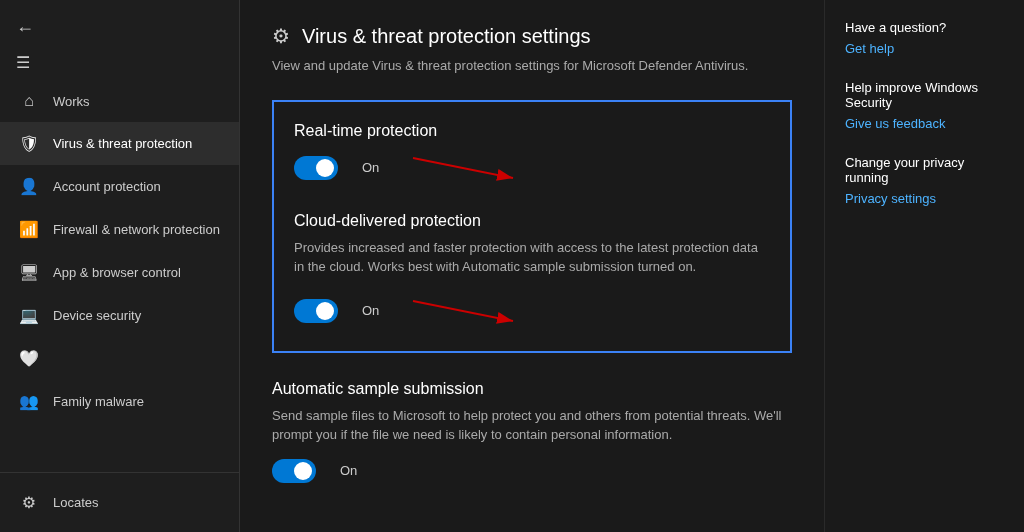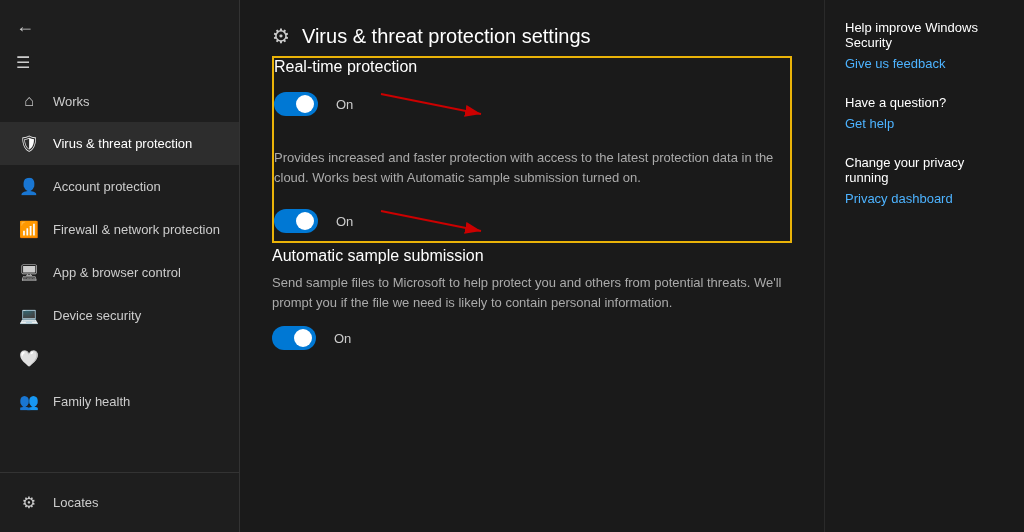--- a/index.html
+++ b/index.html
@@ -102,22 +102,23 @@
 
     .page-subtitle {
       font-size: 13px;
       color: #aaaaaa;
       margin-bottom: 24px;
       line-height: 1.5;
     }
 
     
     .highlight-box {
-      border: 2px solid #eab308;
-      margin-bottom: 4px;
+      border: 2px solid #3b82f6;
+      padding: 20px;
+      margin-bottom: 27px;
       background: #1a1a1a;
     }
 
     .section {
       margin-bottom: 24px;
     }
 
     .section-title {
       font-size: 16px;
       font-weight: 500;
@@ -129,21 +130,21 @@
       font-size: 13px;
       color: #aaaaaa;
       line-height: 1.5;
       margin-bottom: 14px;
     }
 
     
     .toggle-row {
       display: flex;
       align-items: center;
-      gap: 18px;
+      gap: 24px;
     }
 
     .toggle {
       position: relative;
       width: 44px;
       height: 24px;
     }
 
     .toggle input {
       opacity: 0;
@@ -249,37 +250,38 @@
       </div>
       <div class="sidebar-item">
         <span class="icon">💻</span>
         <span>Device security</span>
       </div>
       <div class="sidebar-item">
         <span class="icon">🤍</span>
       </div>
       <div class="sidebar-item">
         <span class="icon">👥</span>
-        <span>Family health</span>
+        <span>Family malware</span>
       </div>
     </div>
 
   <div class="sidebar-bottom">
     <div class="sidebar-item">
       <span class="icon">⚙</span>
       <span>Locates</span>
     </div>
   </div>
 </div>
 
 <div class="main-content">
   <div class="page-header">
     <span class="gear-icon">⚙</span>
     <h1 class="page-title">Virus &amp; threat protection settings</h1>
   </div>
+  <p class="page-subtitle">View and update Virus &amp; threat protection settings for Microsoft Defender Antivirus.</p>
 
   <div class="highlight-box">
 
     <div class="section">
       <div class="section-title">Real-time protection</div>
       <div class="toggle-row">
         <label class="toggle">
           <input type="checkbox" checked="" style="">
           <span class="toggle-slider"></span>
         </label>
@@ -290,20 +292,21 @@
             <marker id="arrowhead1" markerWidth="8" markerHeight="6" refX="8" refY="3" orient="auto">
               <polygon points="0 0, 8 3, 0 6" fill="#cc0000"></polygon>
             </marker>
           </defs>
           <line x1="0" y1="10" x2="100" y2="30" stroke="#cc0000" stroke-width="2" marker-end="url(#arrowhead1)"></line>
         </svg>
       </div>
     </div>
 
     <div class="section" style="margin-top:16px; margin-bottom:0;">
+      <div class="section-title">Cloud-delivered protection</div>
       <div class="section-desc">Provides increased and faster protection with access to the latest protection data in the cloud. Works best with Automatic sample submission turned on.</div>
       <div class="toggle-row">
         <label class="toggle">
           <input type="checkbox" checked="" style="">
           <span class="toggle-slider"></span>
         </label>
         <span class="toggle-label">On</span>
 
         <svg width="120" height="40" class="arrow" style="margin-left:10px;">
           <defs>
@@ -325,26 +328,26 @@
         <input type="checkbox" checked="" style="">
         <span class="toggle-slider"></span>
       </label>
       <span class="toggle-label">On</span>
     </div>
   </div>
 </div>
 
 <div class="right-panel">
   <div class="right-section">
+    <div class="right-heading">Have a question?</div>
+    <a class="right-link">Get help</a>
+  </div>
+
+  <div class="right-section">
     <div class="right-heading">Help improve Windows Security</div>
     <a class="right-link">Give us feedback</a>
   </div>
 
   <div class="right-section">
-    <div class="right-heading">Have a question?</div>
-    <a class="right-link">Get help</a>
-  </div>
-
-  <div class="right-section">
     <div class="right-heading">Change your privacy running</div>
-    <a class="right-link">Privacy dashboard</a>
+    <a class="right-link">Privacy settings</a>
   </div>
 </div>
 
 </body></html>

